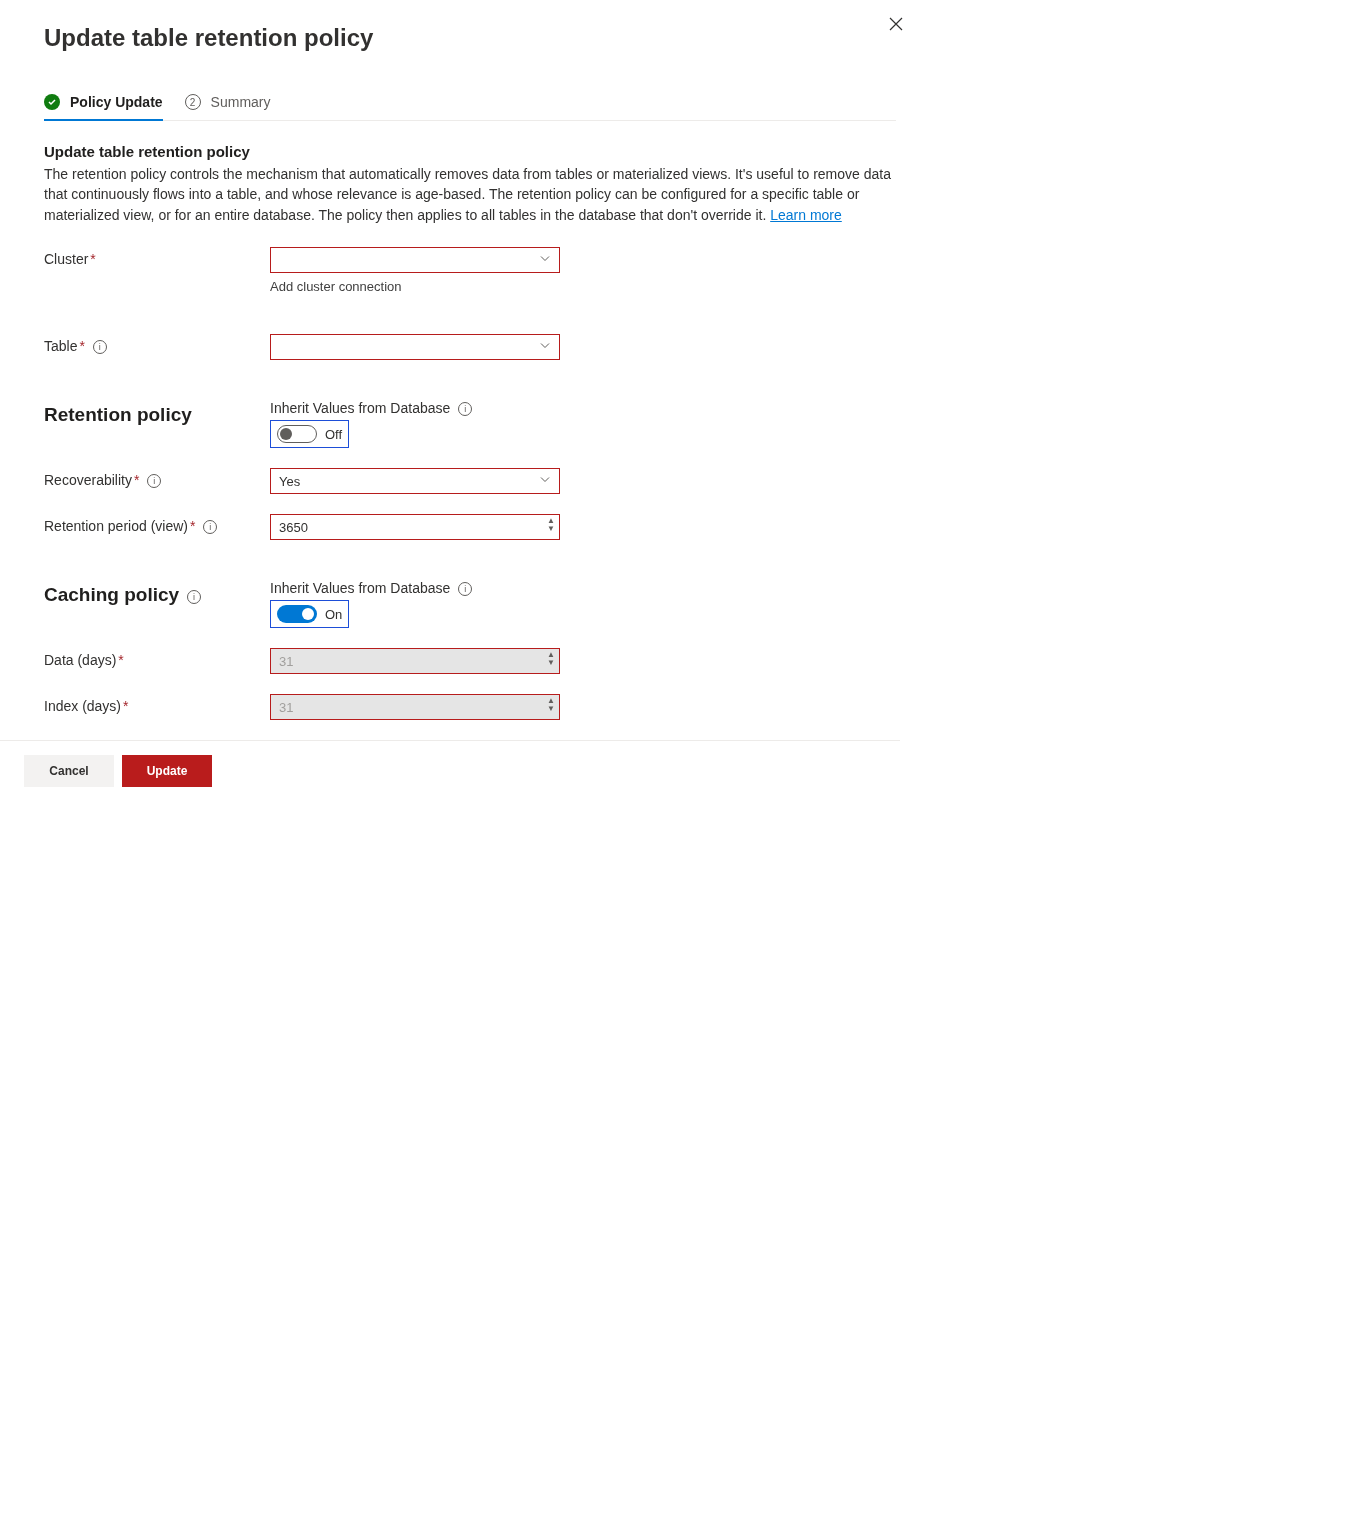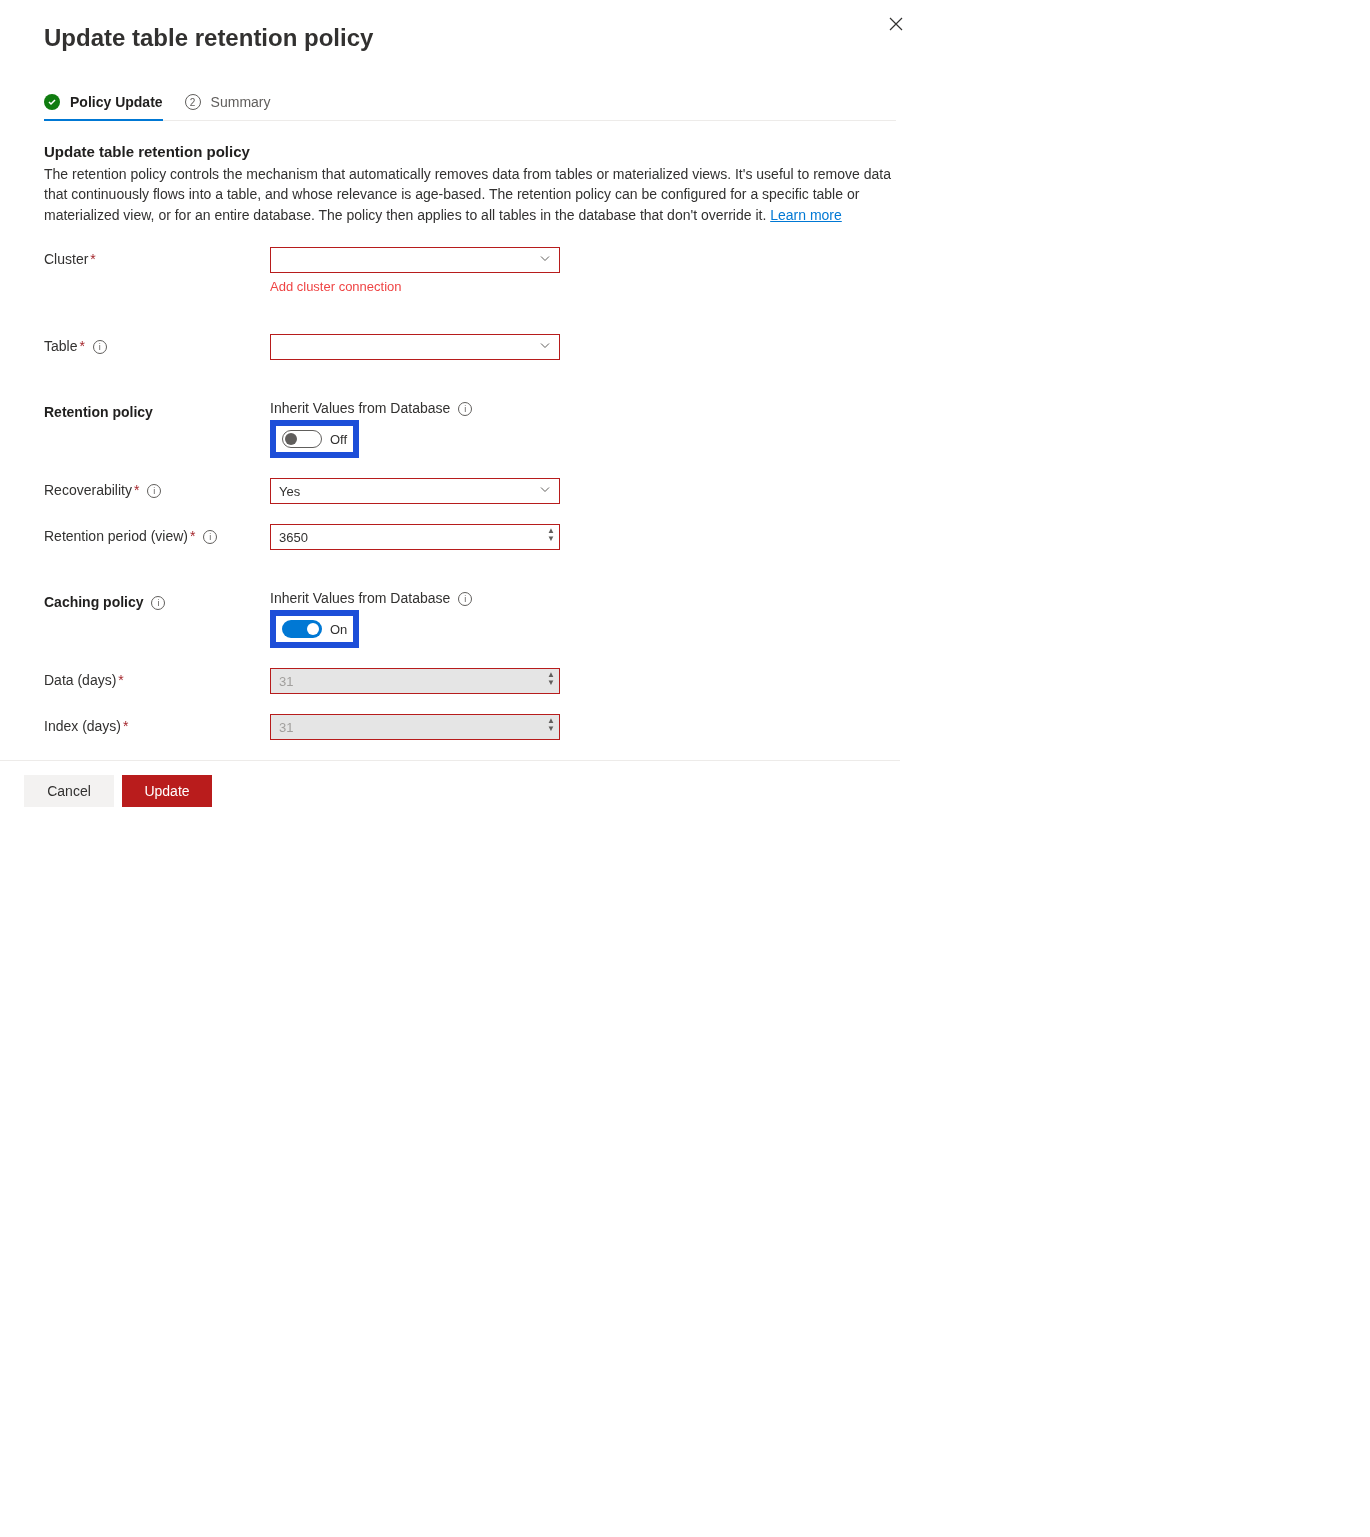--- a/index.html
+++ b/index.html
@@ -135,59 +135,60 @@
   }
   .numinput .spinner {
     position:absolute;right:4px;top:2px;
     display:flex;flex-direction:column;
     font-size:8px;color:#605e5c;line-height:8px;
   }
   .numinput.disabled {
     background:#e5e5e5;color:#a19f9d;
   }
   .add-link {
-    color:#ef4444;font-size:13px;
+    color:#404040;font-size:13px;
     margin-top:6px;display:inline-block;cursor:pointer;
   }
 
   .inherit-row { margin-bottom:4px; color:#323130; }
   .toggle-wrap {
     display:inline-flex;align-items:center;gap:8px;
-    border:6px solid #1d4ed8;padding:4px 6px;
+    border:1px solid #1d4ed8;padding:4px 6px;
   }
   .toggle {
     width:40px;height:18px;border-radius:9px;
     position:relative;cursor:pointer;
   }
   .toggle.off { background:#fff;border:1px solid #605e5c; }
   .toggle.off .knob {
     width:12px;height:12px;border-radius:50%;
     background:#605e5c;position:absolute;top:2px;left:2px;
   }
   .toggle.on { background:#0078d4; }
   .toggle.on .knob {
     width:12px;height:12px;border-radius:50%;
     background:#fff;position:absolute;top:3px;right:3px;
   }
   .toggle-label { font-size:13px; }
 
   .group-heading {
-    font-weight:600;font-size:14px;color:#201f1e;
+    font-weight:600;font-size:19px;color:#201f1e;
   }
 
   .footer {
     border-top:1px solid #edebe9;
     display:flex;gap:8px;
     padding:14px 24px;
     width:900px;
   }
   .btn {
     min-width:90px;height:32px;
-    border:none;font-size:14px;cursor:pointer;
+    border:none;font-size:12px;cursor:pointer;
     font-family:inherit;
+    font-weight:bold;
   }
   .btn-default { background:#f3f2f1;color:#323130; }
   .btn-primary { background:#b91c1c;color:#fff; }
 </style>
 </head>
 <body>
 
 <div class="panel">
   <div class="close-btn">
     <svg width="14" height="14" viewBox="0 0 14 14">

